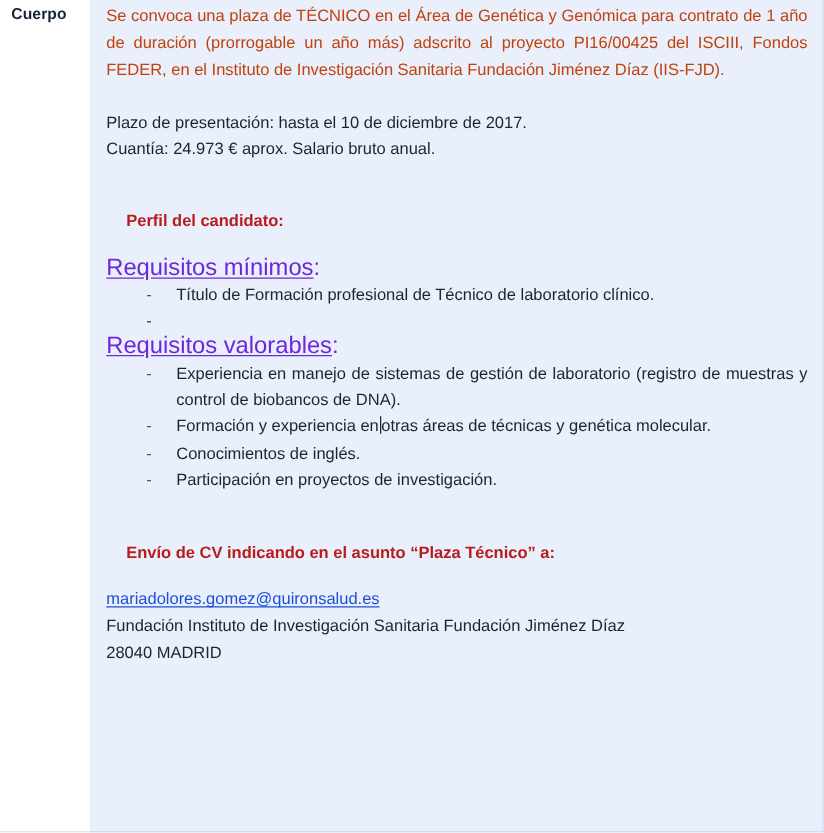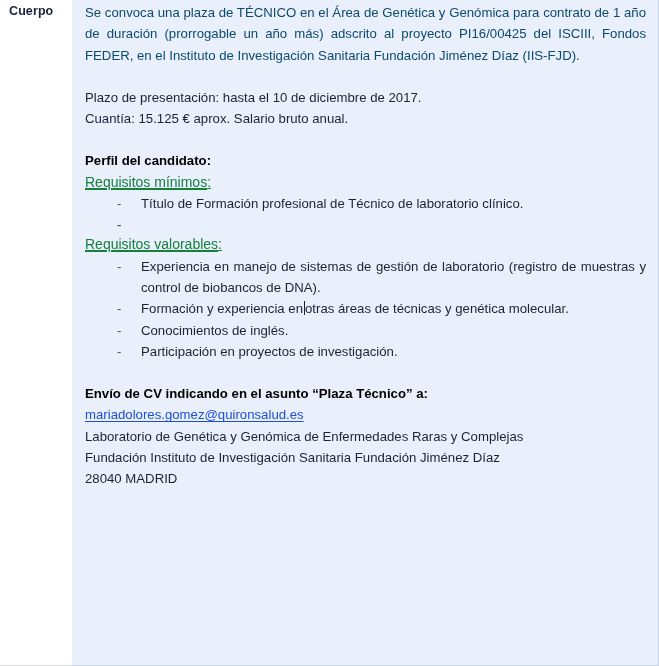--- a/index.html
+++ b/index.html
@@ -51,21 +51,21 @@
     border-bottom: 1px solid #ccd6ea;
     position: relative;
   }
 
   .para {
     font-size: 13.2px;
     line-height: 21.3px;
     text-align: justify;
     text-justify: inter-word;
     margin: 0;
-    color: #0c4a6e;
+    color: #c2410c;
   }
   .intro {
     margin-bottom: 0;
   }
   .spacer-sm { height: 20px; }
   .spacer-md { height: 21px; }
 
   .line {
     font-size: 13.2px;
     line-height: 21.3px;
@@ -74,29 +74,28 @@
     white-space: nowrap;
   }
   .line-wrapok { white-space: normal; }
 
   b, .bold { font-weight: normal; }
 
   .heading {
     font-size: 13.2px;
     line-height: 21.3px;
     font-weight: bold;
-    margin: 0;
-    color: #000000;
+    margin: 16px;
+    color: #b91c1c;
   }
   .subheading {
-    font-size: 14px;
-    line-height: 21.3px;
-    margin: 0;
-    color: #15803d;
-    text-decoration: underline;
+    font-size: 19px;
+    line-height: 21.3px;
+    margin: 0;
+    color: #6d28d9;
   }
   .subheading span.u {
     text-decoration: underline;
     text-underline-offset: 2px;
   }
 
   ul.dash-list {
     list-style: none;
     margin: 0;
     padding: 0;
@@ -158,21 +157,21 @@
 
     <p class="para intro">Se convoca una plaza de TÉCNICO en el Área de Genética y Genómica para contrato de 1 año de duración (prorrogable un año más) adscrito al proyecto PI16/00425 del ISCIII, Fondos FEDER, en el Instituto de Investigación Sanitaria Fundación Jiménez Díaz (IIS-FJD).</p>
 
     <div class="spacer-md"></div>
 
     <p class="line line-wrapok">
       <b>Plazo de presentación</b><span>: </span><span>hasta el 10 de diciembre de 2017.</span>
     </p>
 
     <p class="line line-wrapok">
-      <b>Cuantía:</b><span>&nbsp;</span><span>15.125  € aprox. Salario bruto anual.</span>
+      <b>Cuantía:</b><span>&nbsp;</span><span>24.973  € aprox. Salario bruto anual.</span>
     </p>
 
     <div class="spacer-md"></div>
 
     <p class="heading">Perfil del candidato:</p>
 
     <p class="subheading">
       <span class="u">Requisitos mínimos</span><span>:</span>
     </p>
 
@@ -215,18 +214,17 @@
     </ul>
 
     <div class="spacer-md"></div>
 
     <p class="heading">Envío de CV indicando en el asunto “Plaza Técnico” a:</p>
 
     <p class="line">
       <a class="maillink" href="#">mariadolores.gomez@quironsalud.es</a>
     </p>
 
-    <p class="addr-line">Laboratorio de Genética y Genómica de Enfermedades Raras y Complejas</p>
     <p class="addr-line">Fundación Instituto de Investigación Sanitaria Fundación Jiménez Díaz</p>
     <p class="addr-line">28040 MADRID</p>
 
   </div>
 </div>
 
 </body></html>

